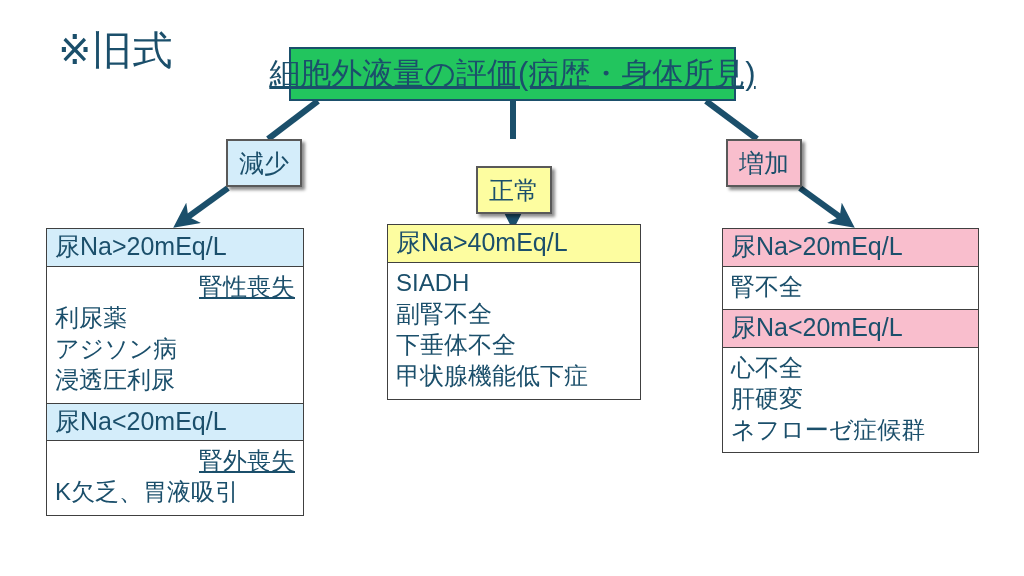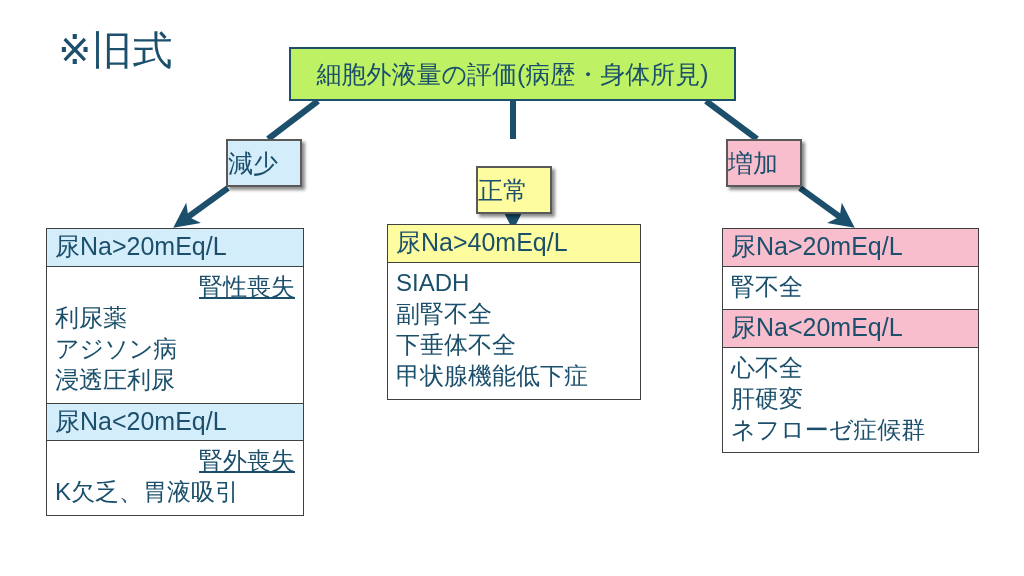--- a/index.html
+++ b/index.html
@@ -43,40 +43,41 @@
   }
 
   
   .root-node {
     position: absolute;
     left: 289px;
     top: 47px;
     width: 447px;
     height: 54px;
     box-sizing: border-box;
-    background: #bef264;
+    background: #22c55e;
     border: 2px solid #1B4F6B;
     display: flex;
     align-items: center;
     justify-content: center;
-    font-size: 25px;
-    color: #1B4F6B;
-    white-space: nowrap;
+    font-size: 31px;
+    color: #1B4F6B;
+    white-space: nowrap;
+    text-decoration: underline;
   }
 
   
   .branch-box {
     position: absolute;
     width: 76px;
     height: 48px;
     box-sizing: border-box;
     border: 2px solid #595959;
     display: flex;
     align-items: center;
-    justify-content: flex-start;
+    justify-content: center;
     font-size: 25px;
     color: #1B4F6B;
     white-space: nowrap;
     box-shadow: 3px 3px 3px rgba(0,0,0,0.45);
   }
   .branch-decrease { left: 226px; top: 139px; background: #D4EDFA; }
   .branch-normal   { left: 476px; top: 150px; background: #FDFDA0; margin-top: 16px; }
   .branch-increase { left: 726px; top: 139px; background: #F9BECD; }
 
   

